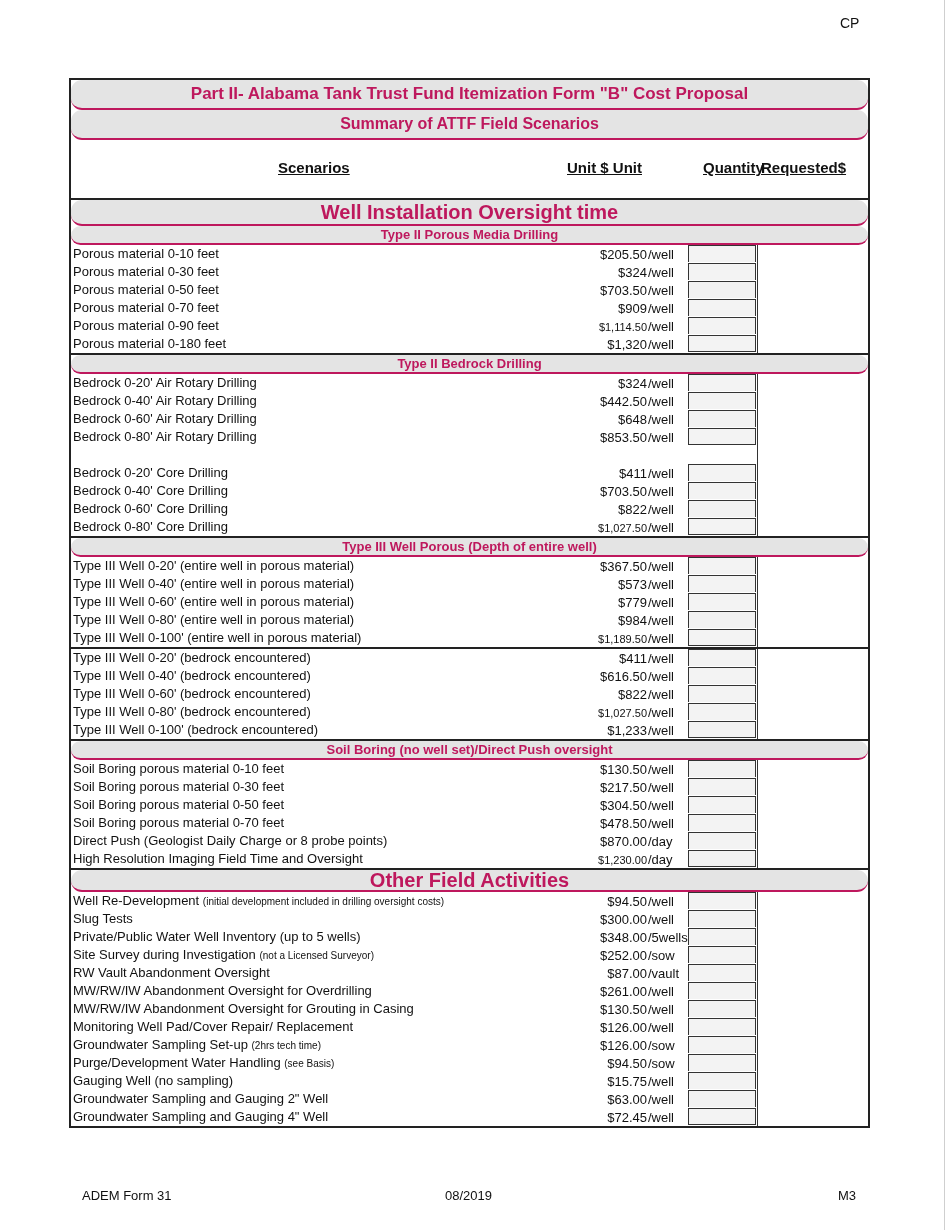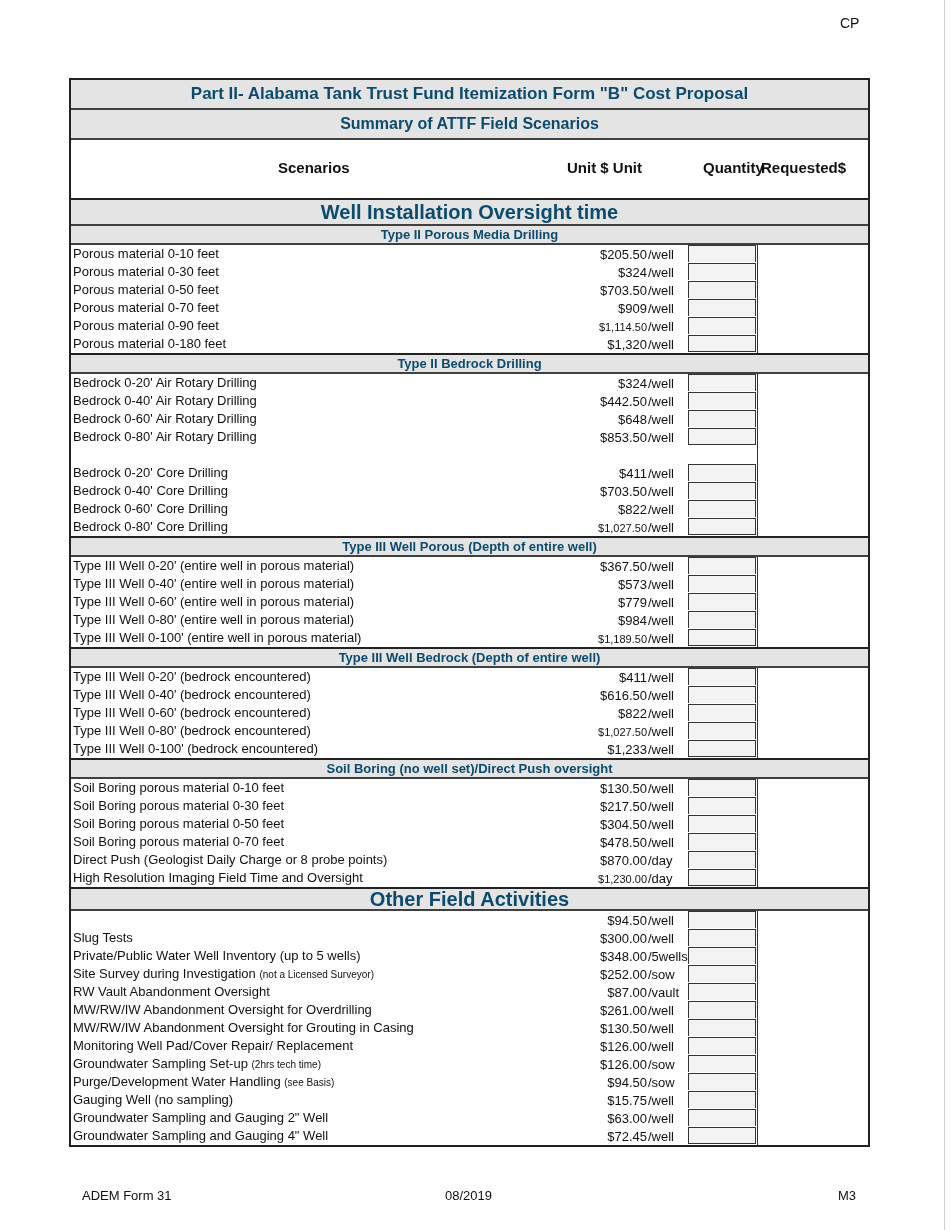--- a/index.html
+++ b/index.html
@@ -1,25 +1,25 @@
 <!DOCTYPE html>
 <html><head>
 <meta charset="utf-8">
 <style>
   html, body { margin:0; padding:0; background:#ffffff; }
   body { width:950px; height:1230px; position:relative; overflow:hidden;
          font-family:"Liberation Sans", sans-serif; color:#111; }
   .corner { position:absolute; top:15px; left:840px; font-size:14px; }
   .edge-line { position:absolute; top:0; left:944px; width:1px; height:1230px; background:#cfcfcf; }
   .form { position:absolute; left:69px; top:78px; width:801px; border:2px solid #222; box-sizing:border-box; }
-  .band { background:#e4e4e4; border-bottom:2px solid #404040; text-align:center; font-weight:bold; color:#0c4a6e; }
+  .band { background:#e4e4e4; border-bottom:2px solid #be185d; text-align:center; font-weight:bold; color:#be185d;border-radius:11px; }
   .title1 { height:28px; line-height:28px; font-size:17px; }
   .title2 { height:28px; line-height:28px; font-size:16px; }
   .colhead { height:58px; border-bottom:2px solid #222; position:relative; background:#fff; }
-  .colhead span { position:absolute; top:19px; font-size:15px; font-weight:bold; }
+  .colhead span { position:absolute; top:19px; font-size:15px; font-weight:bold; text-decoration:underline; }
   .h-scen { left:207px; }
   .h-unit { left:496px; }
   .h-qty { left:632px; }
   .h-req { left:690px; }
   .sec-major { height:24px; line-height:24px; font-size:20px; }
   .sec-minor { height:17px; line-height:17px; font-size:13px; font-weight:bold; border-top:0; }
   .rows { position:relative; border-bottom:2px solid #222; }
   .rows::after { content:""; position:absolute; top:0; bottom:0; left:686px; width:1px; background:#333; }
   .row { height:18px; position:relative; font-size:13px;padding-left:40px; }
   .row .label { position:absolute; left:2px; top:1px; white-space:nowrap; }
@@ -167,21 +167,20 @@
           <span class="unit">/well</span>
           <span class="qty"></span>
         </div>
         <div class="row last">
           <span class="label"><span>Type III Well 0-100' (entire well in porous material)</span></span>
           <span class="price sm"><span class="amt">$1,189.50</span></span>
           <span class="unit">/well</span>
           <span class="qty"></span>
         </div>
       </div>
-      <div class="band sec-minor">Type III Well Bedrock (Depth of entire well)</div>
       <div class="rows">
         <div class="row">
           <span class="label"><span>Type III Well 0-20' (bedrock encountered)</span></span>
           <span class="price"><span class="amt">$411</span></span>
           <span class="unit">/well</span>
           <span class="qty"></span>
         </div>
         <div class="row">
           <span class="label"><span>Type III Well 0-40' (bedrock encountered)</span></span>
           <span class="price"><span class="amt">$616.50</span></span>
@@ -243,20 +242,21 @@
           <span class="label"><span>High Resolution Imaging Field Time and Oversight</span></span>
           <span class="price sm"><span class="amt">$1,230.00</span></span>
           <span class="unit">/day</span>
           <span class="qty"></span>
         </div>
       </div>
     </div>
   <div class="band sec-major" style="height:20px;line-height:20px;">Other Field Activities</div>
   <div id="other" class="rows" style="border-bottom:0;">
       <div class="row">
+        <span class="label"><span>Well Re-Development</span> <small>(initial development included in drilling oversight costs)</small></span>
         <span class="price"><span class="amt">$94.50</span></span>
         <span class="unit">/well</span>
         <span class="qty"></span>
       </div>
       <div class="row">
         <span class="label"><span>Slug Tests</span></span>
         <span class="price"><span class="amt">$300.00</span></span>
         <span class="unit">/well</span>
         <span class="qty"></span>
       </div>

